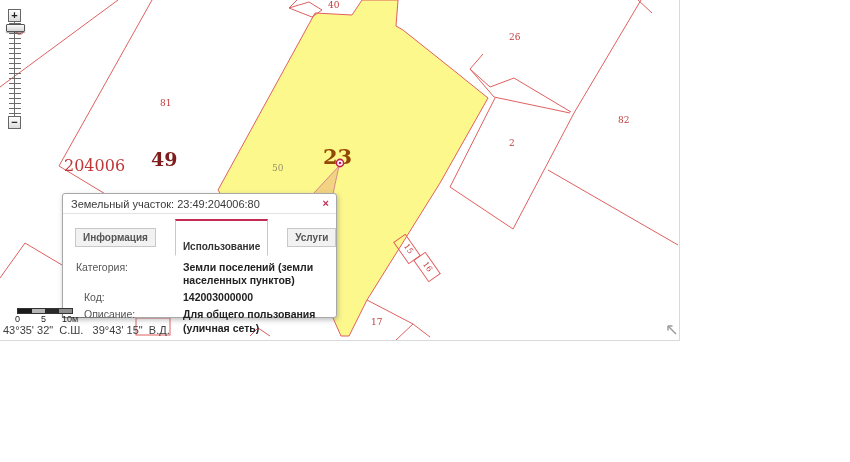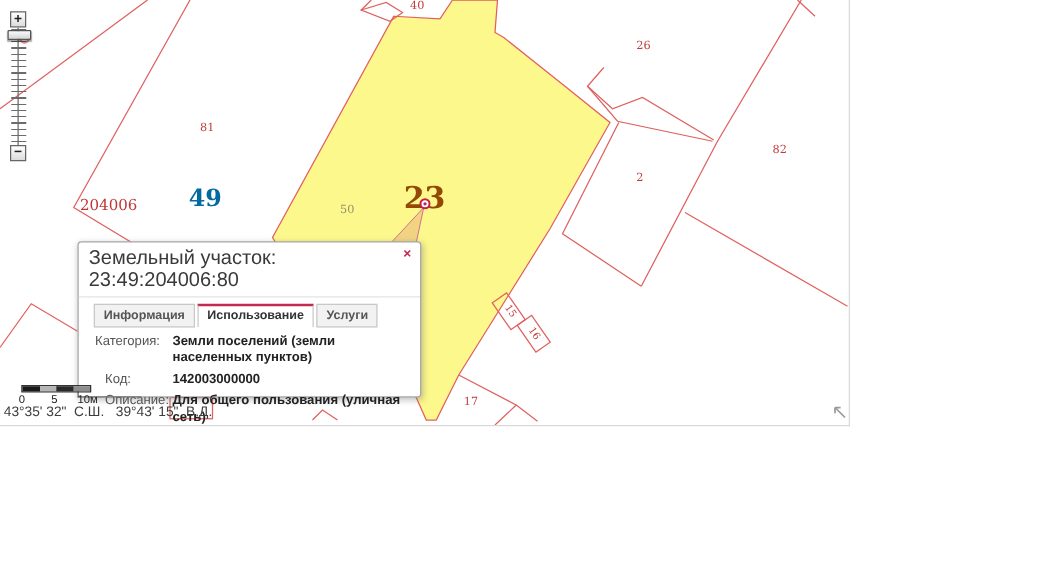--- a/index.html
+++ b/index.html
@@ -1,50 +1,50 @@
 <!DOCTYPE html>
 <html><head>
 <meta charset="utf-8">
 <style>
   html,body{margin:0;padding:0;}
   body{width:850px;height:462px;background:#ffffff;font-family:"Liberation Sans",sans-serif;position:relative;overflow:hidden;}
   
   #map{position:absolute;left:0;top:0;width:679px;height:340px;background:#fff;border-right:1px solid #d9d9d9;border-bottom:1px solid #d9d9d9;}
   #geom{position:absolute;left:0;top:0;}
   .maplabel{position:absolute;font-family:"DejaVu Serif","Liberation Serif",serif;color:#c23b3b;font-size:9px;line-height:1;white-space:nowrap;}
-  .lbl-204006{font-size:12px;color:#c03535;}
-  .lbl-49{font-size:19px;font-weight:bold;color:#0369a1;}
+  .lbl-204006{font-size:16px;color:#c03535;}
+  .lbl-49{font-size:19px;font-weight:bold;color:#7f1d1d;}
   .lbl-80{color:#97916f;font-size:9px;}
-  .lbl-23{font-size:24px;font-weight:bold;color:#944806;}
+  .lbl-23{font-size:21px;font-weight:bold;color:#944806;}
   .lbl-rot{transform:rotate(55deg);transform-origin:center;font-size:8px;}
   
   .zoombtn{position:absolute;width:13px;height:13px;background:linear-gradient(#ffffff,#dcdcdc);border:1px solid #666;box-sizing:border-box;text-align:center;line-height:10px;font-size:11px;font-weight:bold;color:#222;cursor:pointer;z-index:30;}
   #zoom-track{position:absolute;left:9px;top:23px;width:12px;height:93px;background:repeating-linear-gradient(to bottom,#6b6b6b 0 1px,transparent 1px 5px);z-index:29;}
   #zoom-axis{position:absolute;left:14px;top:22px;width:1px;height:95px;background:#6b6b6b;z-index:29;}
   #zoom-handle{position:absolute;left:6px;top:24px;width:17px;height:6px;background:linear-gradient(#fafafa,#d5d5d5);border:1px solid #555;border-radius:1px;box-shadow:0 1px 1px rgba(0,0,0,.35);z-index:31;cursor:pointer;}
   #marker-dot-left{position:absolute;left:15px;top:26px;width:9px;height:9px;border:2px solid rgba(224,106,106,.75);border-radius:50%;box-sizing:border-box;z-index:28;}
   
   #scalebar{position:absolute;left:17px;top:308px;width:56px;height:6px;border:1px solid #333;box-sizing:border-box;display:flex;z-index:40;}
   #scalebar div{flex:1;}
   .sb-lbl{position:absolute;font-size:9px;color:#222;z-index:40;line-height:1;}
   #scale-bracket{position:absolute;left:62px;top:310px;width:50px;height:7px;border-left:1px solid #777;border-bottom:1px solid #777;z-index:39;}
   
   #coords{position:absolute;left:3px;top:324px;font-size:11px;color:#3d3d3d;z-index:40;white-space:pre;}
   
   #resize{position:absolute;left:665px;top:323px;width:14px;height:14px;z-index:25;cursor:pointer;}
   
   #popup{position:absolute;left:62px;top:193px;width:273px;height:123px;background:#fff;border:1px solid #a8a8a8;border-radius:3px;box-shadow:1px 2px 5px rgba(110,110,110,.45);z-index:20;font-size:10.5px;}
   #popup-header{position:relative;padding:4px 8px 3px 8px;border-bottom:1px solid #e3e3e3;}
-  #popup-title{font-size:16px;color:#3a3a3a;}
+  #popup-title{font-size:11px;color:#3a3a3a;}
   #popup-close{position:absolute;right:7px;top:3px;color:#c22a52;font-weight:bold;font-size:11px;cursor:pointer;}
-  #tabs{display:flex;gap:2px;margin:5px 0 0 12px;align-items:center;}
+  #tabs{display:flex;gap:19px;margin:5px 0 0 12px;align-items:center;}
   .tab{background:#f2f2f2;border:1px solid #c8c8c8;color:#555;font-weight:bold;font-size:10px;padding:3px 7px 3px 7px;cursor:pointer;white-space:nowrap;}
-  .tab.active{background:#fff;color:#333;border-top:2px solid #c22a52;border-bottom:1px solid #fff;padding-top:2px;}
+  .tab.active{background:#fff;color:#333;border-top:2px solid #c22a52;border-bottom:1px solid #fff;padding-top:20px;}
   #popup-body{padding:5px 8px 0 13px;}
-  .prow{display:flex;margin-bottom:4px;line-height:1.25;}
+  .prow{display:flex;margin-bottom:4px;line-height:1.25;gap:45px;}
   .plabel{color:#555;width:62px;flex:0 0 62px;}
   .pvalue{color:#222;font-weight:bold;}
   .pheading{color:#555;margin:2px 0 4px 0;}
   .indent{padding-left:8px;}
   .indent .plabel{width:54px;flex:0 0 54px;}
 </style>
 </head>
 <body>
 
 <div id="map">

